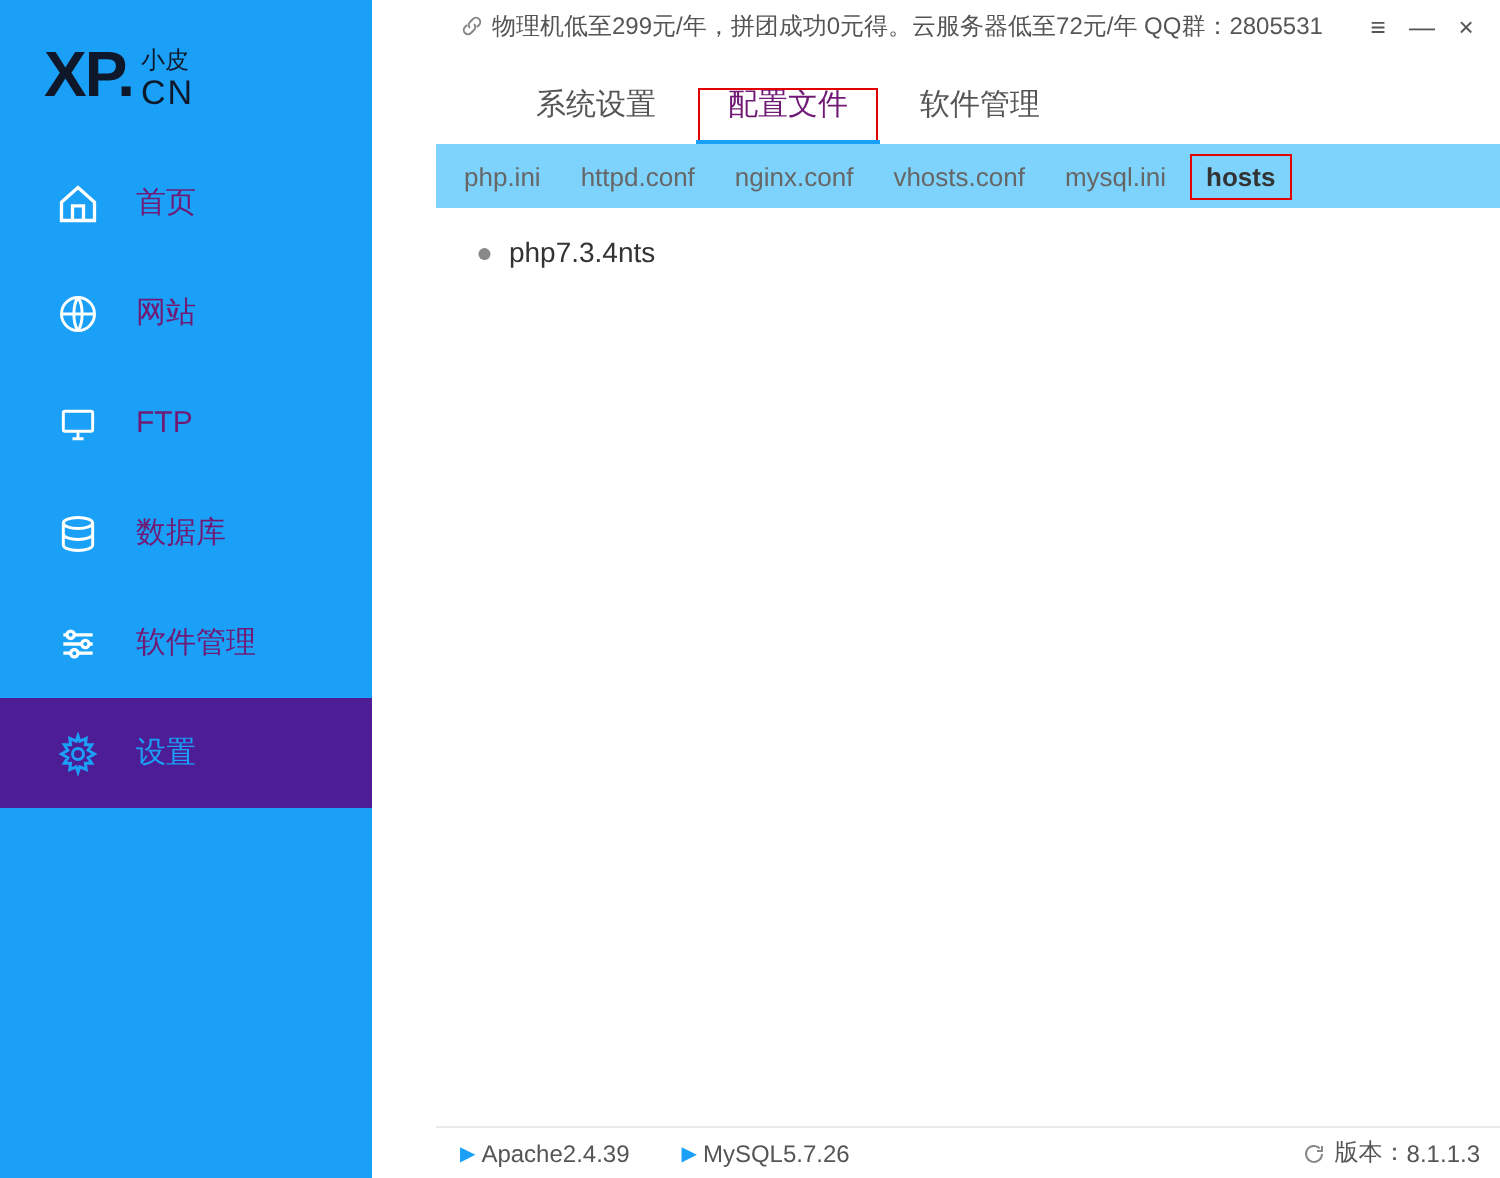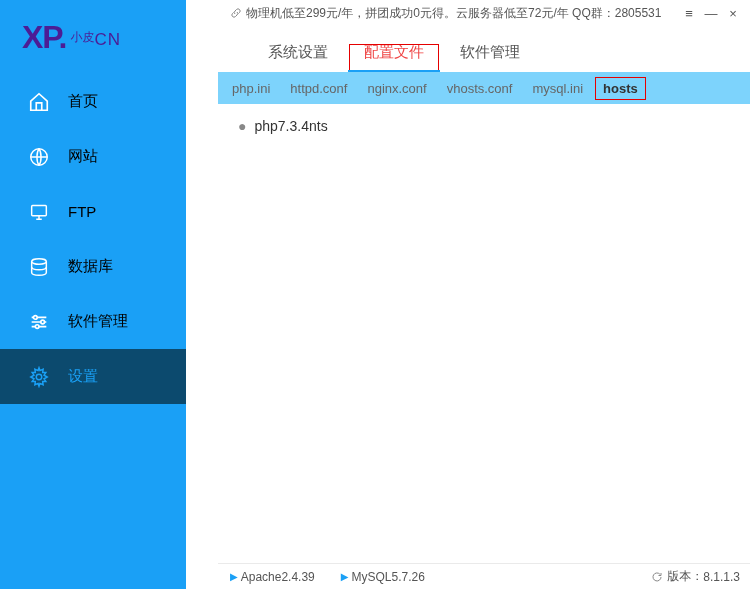--- a/index.html
+++ b/index.html
@@ -16,43 +16,43 @@
     }
     .app-body { flex: 1; display: flex; min-height: 0; }
     .sidebar {
       width: 186px;
       background: #1aa0f6;
       display: flex;
       flex-direction: column;
     }
     .logo {
       height: 74px;
-      color: #4c1d95;
+      color: #0f172a;
       display: flex;
       align-items: center;
       padding-left: 22px;
       gap: 4px;
     }
     .logo-xp { font-size: 32px; font-weight: 700; letter-spacing: -1px; }
-    .logo-sub { display: flex; flex-direction: row; line-height: 1; font-size: 12px; margin-top: 4px;}
+    .logo-sub { display: flex; flex-direction: column; line-height: 1; font-size: 12px; margin-top: 4px;}
     .logo-sub .small { font-size: 12px; margin-bottom: 2px;}
     .logo-sub .cn { font-size: 17px; letter-spacing: 1px; }
     .sb-item {
       height: 55px;
       display: flex;
       align-items: center;
-      color: #000000;
+      color: #701a75;
       padding-left: 28px;
       gap: 18px;
       font-size: 15px;
       cursor: pointer;
     }
     .sb-item .icon { width: 22px; height: 22px; display: flex; align-items: center; justify-content: center; flex-shrink: 0; }
     .sb-item.active {
-      background: #0c4a6e;
+      background: #4c1d95;
       color: #1aa0f6;
     }
     .sb-fill { flex: 1; background: #1aa0f6; }
     .main {
       flex: 1;
       display: flex;
       flex-direction: column;
       min-width: 0;
       padding-left: 32px;
     }
@@ -76,21 +76,21 @@
       gap: 4px;
     }
     .tab {
       padding: 0 16px 10px 16px;
       font-size: 15px;
       color: #555;
       cursor: pointer;
       position: relative;
     }
     .tab.active {
-      color: #ef4444;
+      color: #701a75;
       margin-top: 25px;
     }
     .tab.active::after {
       content: "";
       position: absolute;
       left: 0; right: 0; bottom: 0;
       height: 2px; background: #1aa0f6;
     }
     .tab.highlight-red { outline: 1.5px solid #e50000; outline-offset: -2px;}
     .subtabs {

